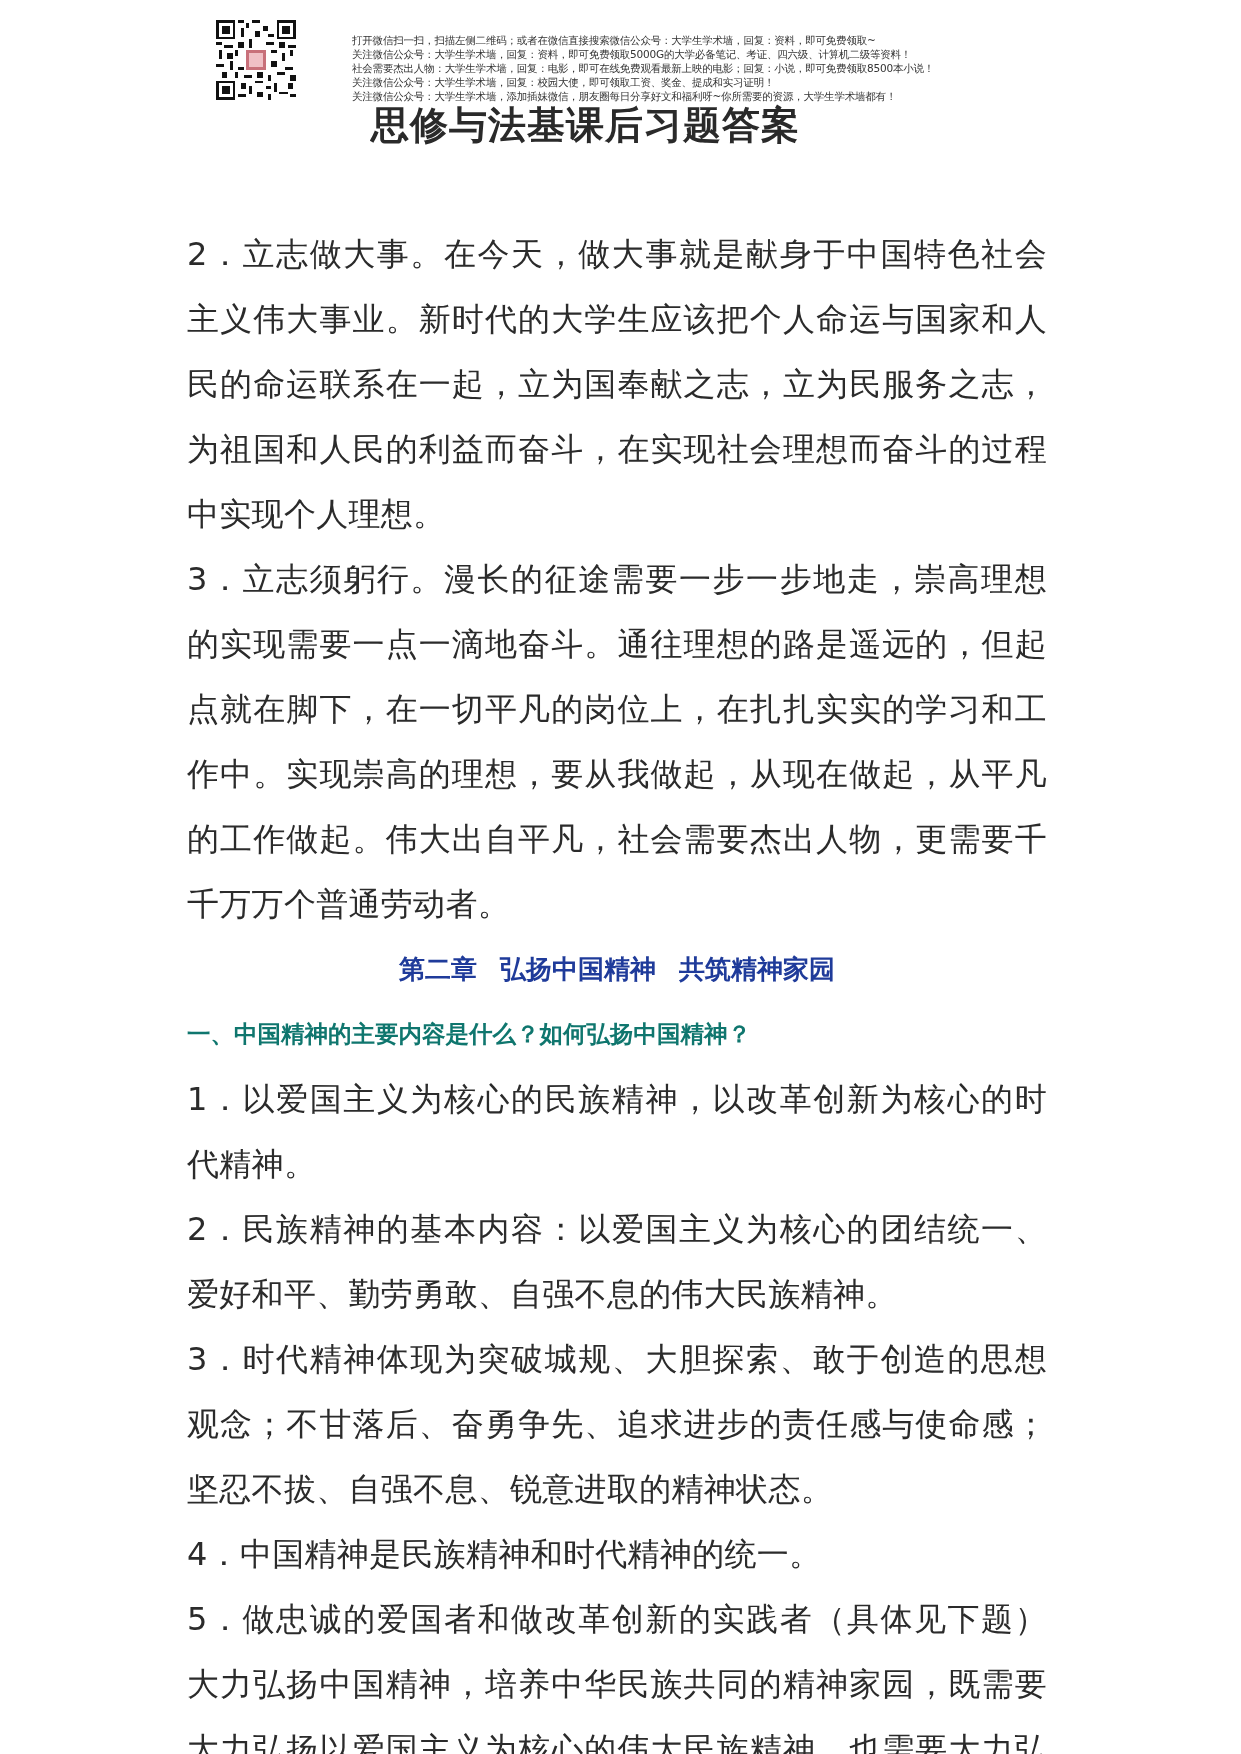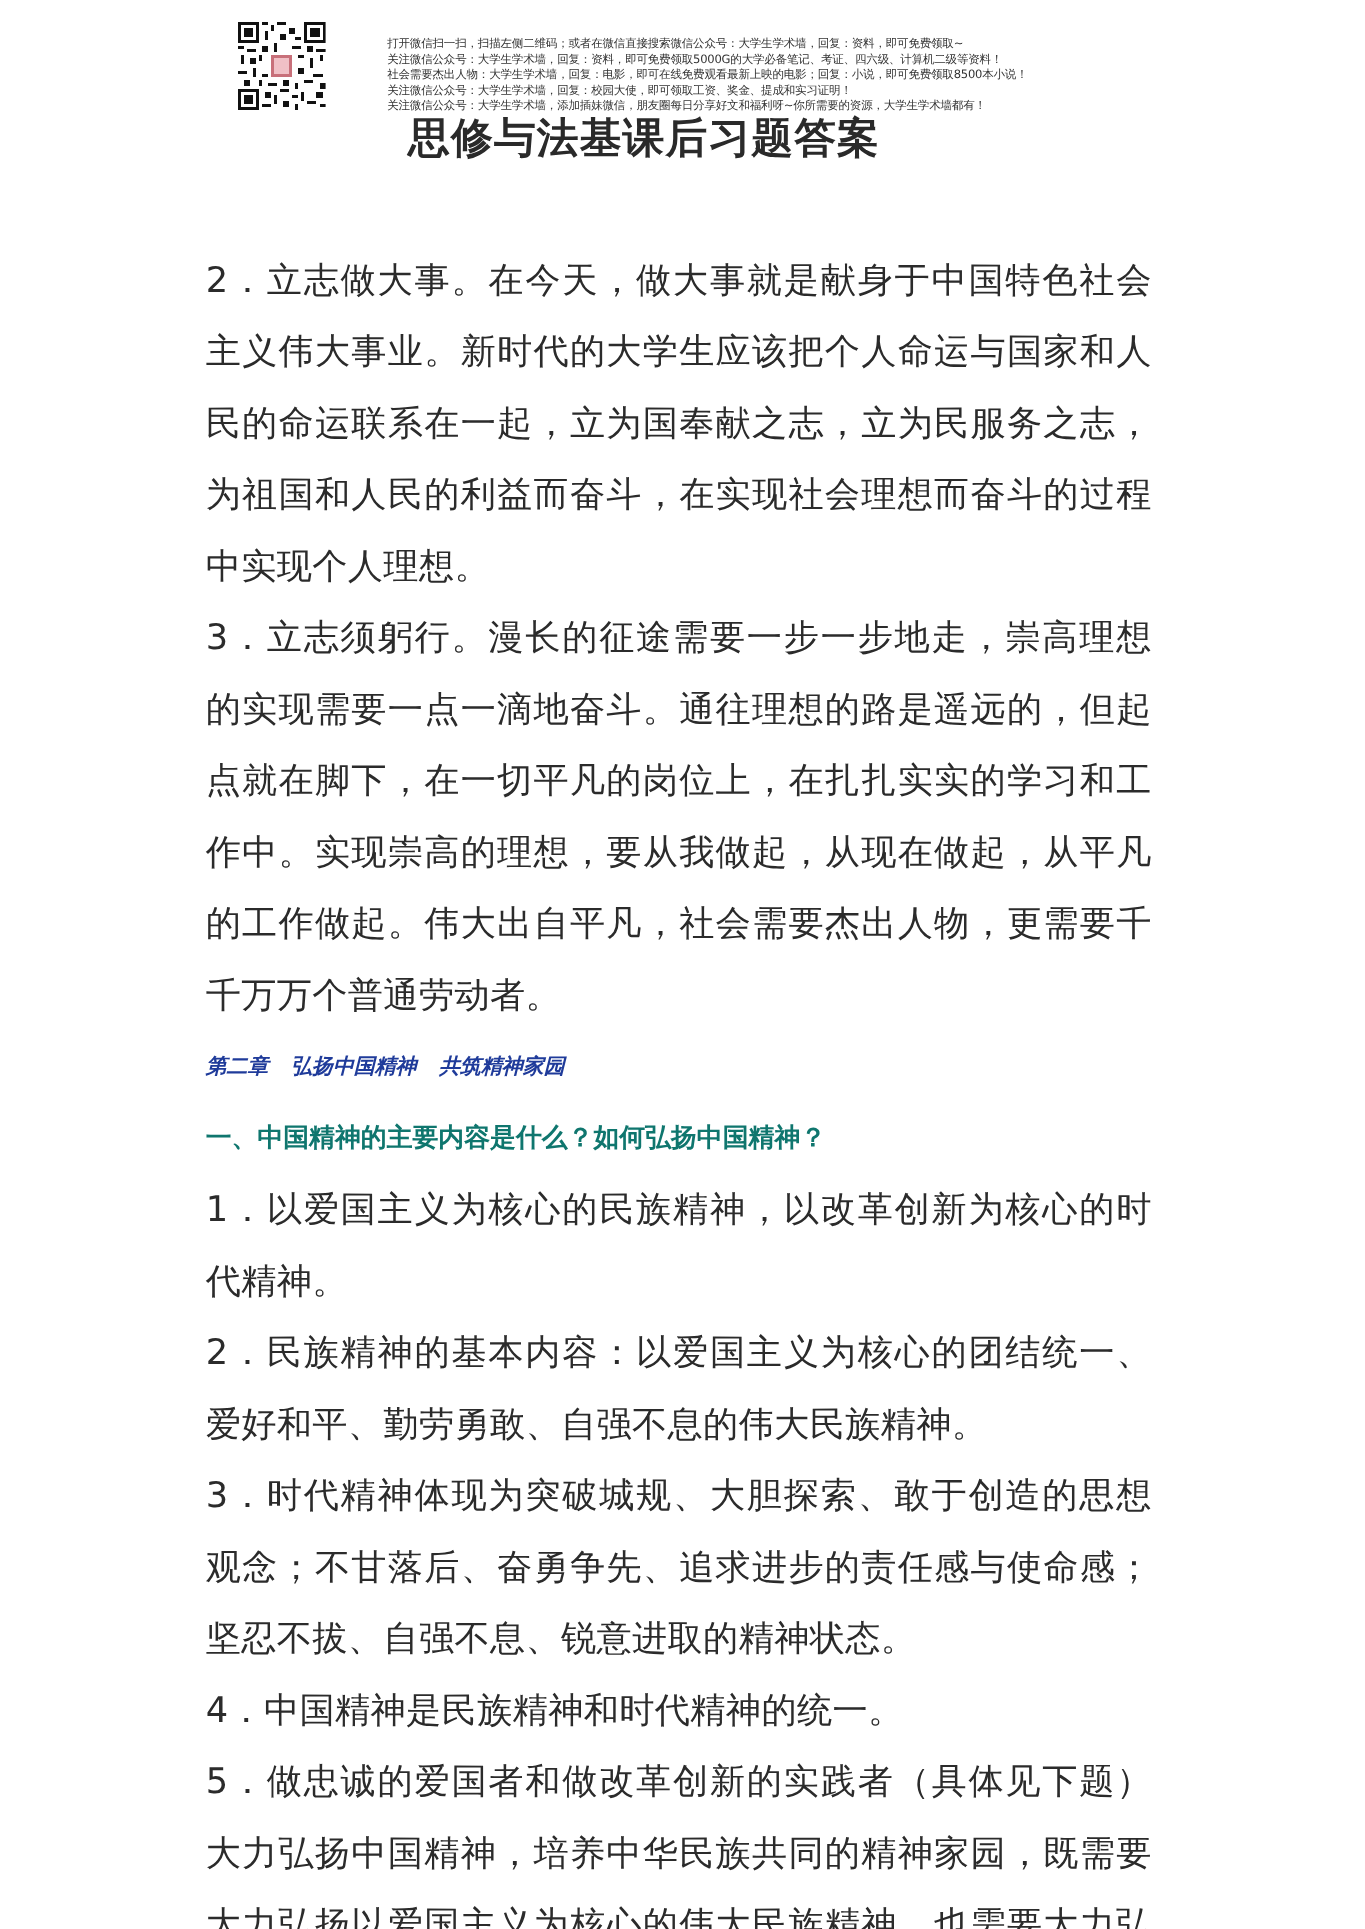--- a/index.html
+++ b/index.html
@@ -7,21 +7,21 @@
          font-family: "DejaVu Sans", "Liberation Sans", sans-serif; color: #222; }
   .banner { position: absolute; left: 216px; top: 20px; width: 740px; height: 82px; }
   .qr { position: absolute; left: 0; top: 0; width: 80px; height: 80px; }
   .promo { position: absolute; left: 88px; top: 13px; width: 660px; margin-left: 48px; }
   .promo div { font-size: 10.5px; line-height: 14px; color: #333; white-space: nowrap; letter-spacing: -0.2px; }
   .doc-title { position: absolute; left: 0; right: 0; top: 100px; text-align: center;
                font-size: 38px; font-weight: bold; color: #2a2a2a; letter-spacing: 1px; }
   .doc-title span { display: inline-block; margin-left: -70px; }
   .content { position: absolute; left: 187px; top: 222px; width: 860px; }
   .para { font-size: 32px; line-height: 65px; color: #2b2b2b; margin: 0; text-align: justify; letter-spacing: 0.3px; }
-  .chapter { font-size: 19px; line-height: 65px; font-weight: bold; color: #1f3b9a; margin: 0; word-spacing: 14px; font-style: italic; }
+  .chapter { font-size: 26px; line-height: 65px; font-weight: bold; color: #1f3b9a; text-align: center; margin: 0; word-spacing: 14px; }
   .question { font-size: 23.5px; line-height: 65px; font-weight: bold; color: #0f766e; margin: 0; }
 </style>
 </head>
 <body>
 
 <div class="banner">
   <svg class="qr" viewBox="0 0 29 29" shape-rendering="crispEdges">
     <rect width="29" height="29" fill="#fff"></rect>
     <g fill="#111">
       <rect x="0" y="0" width="7" height="7"></rect>

